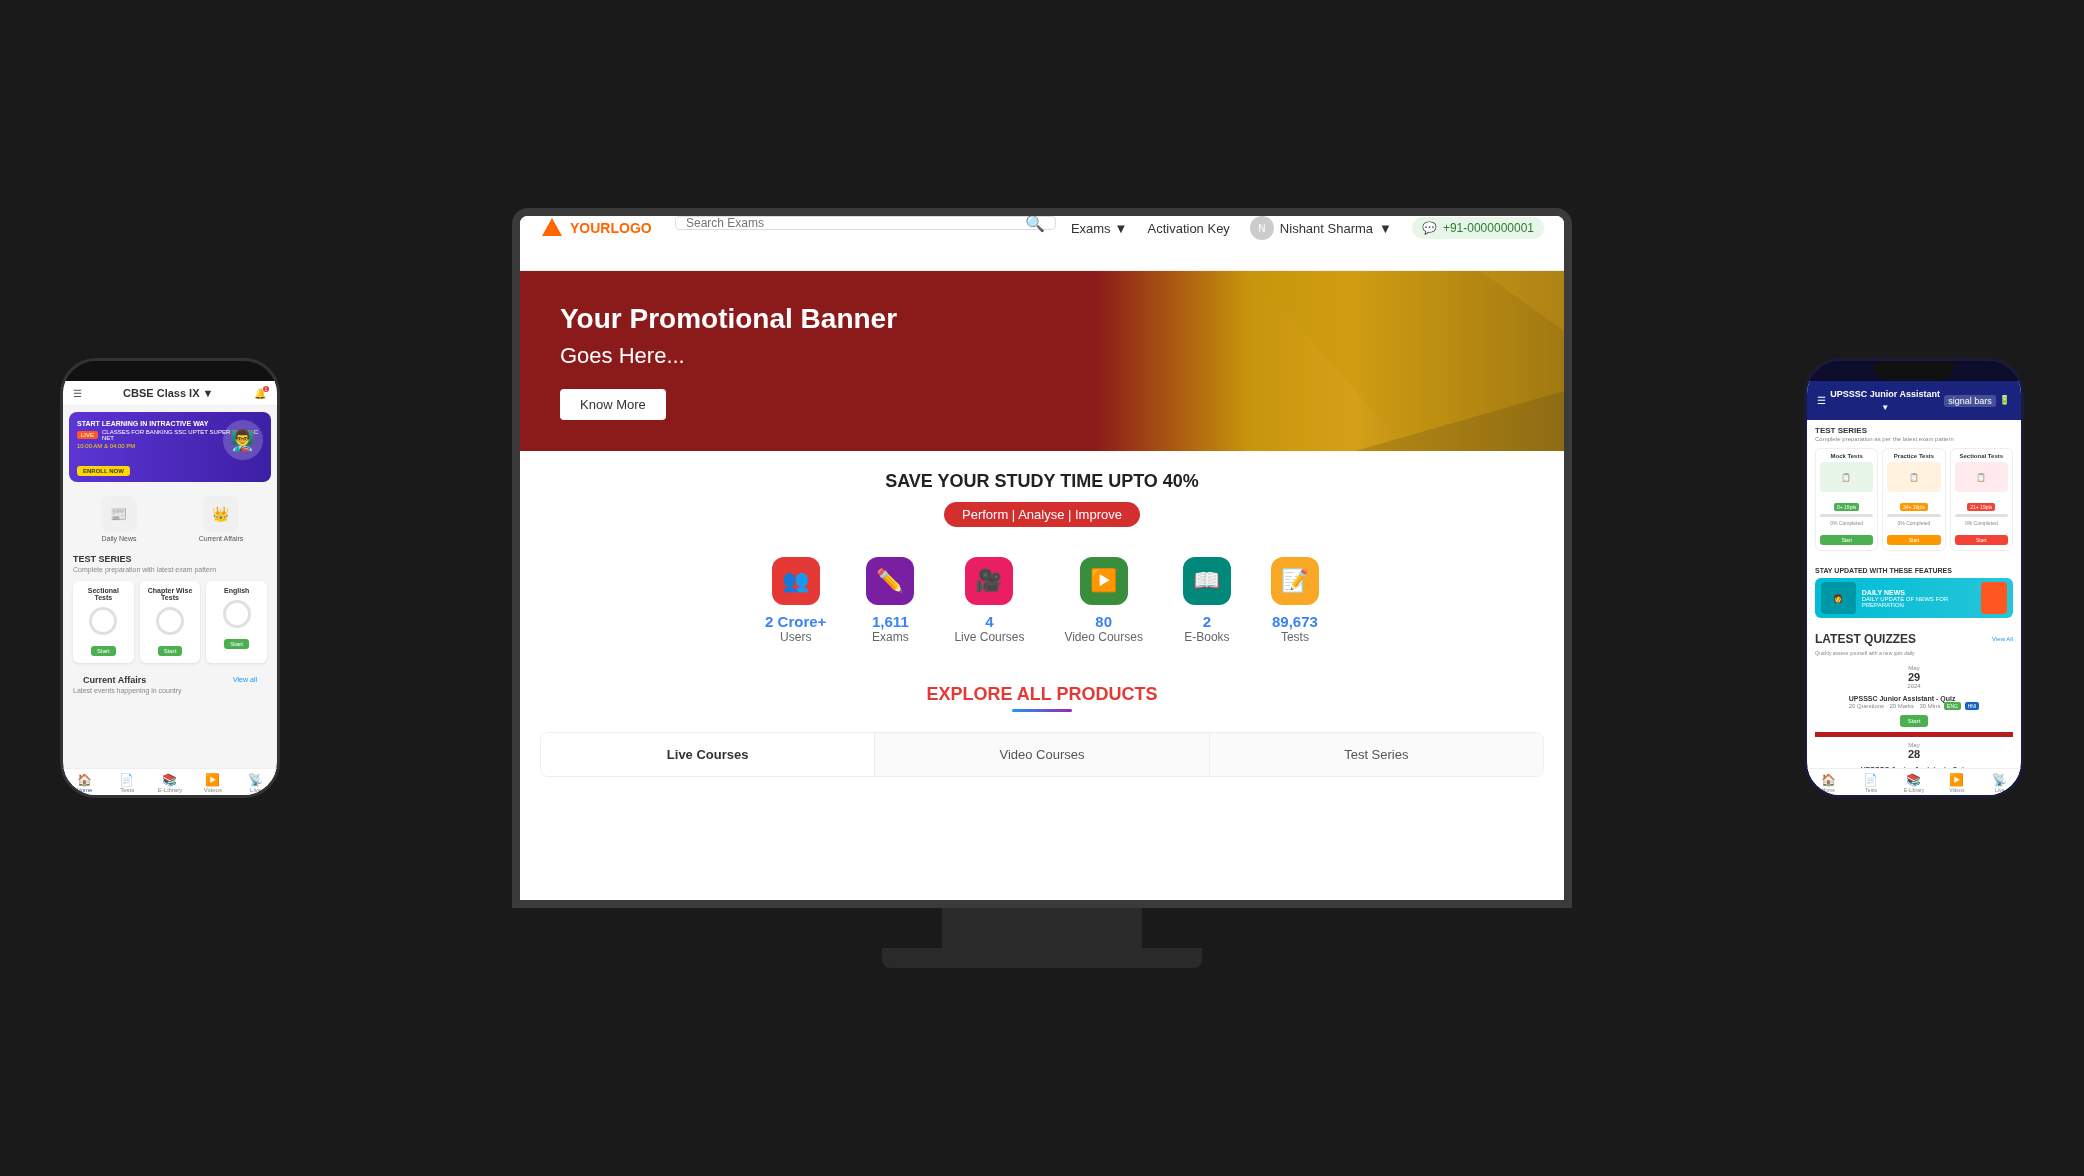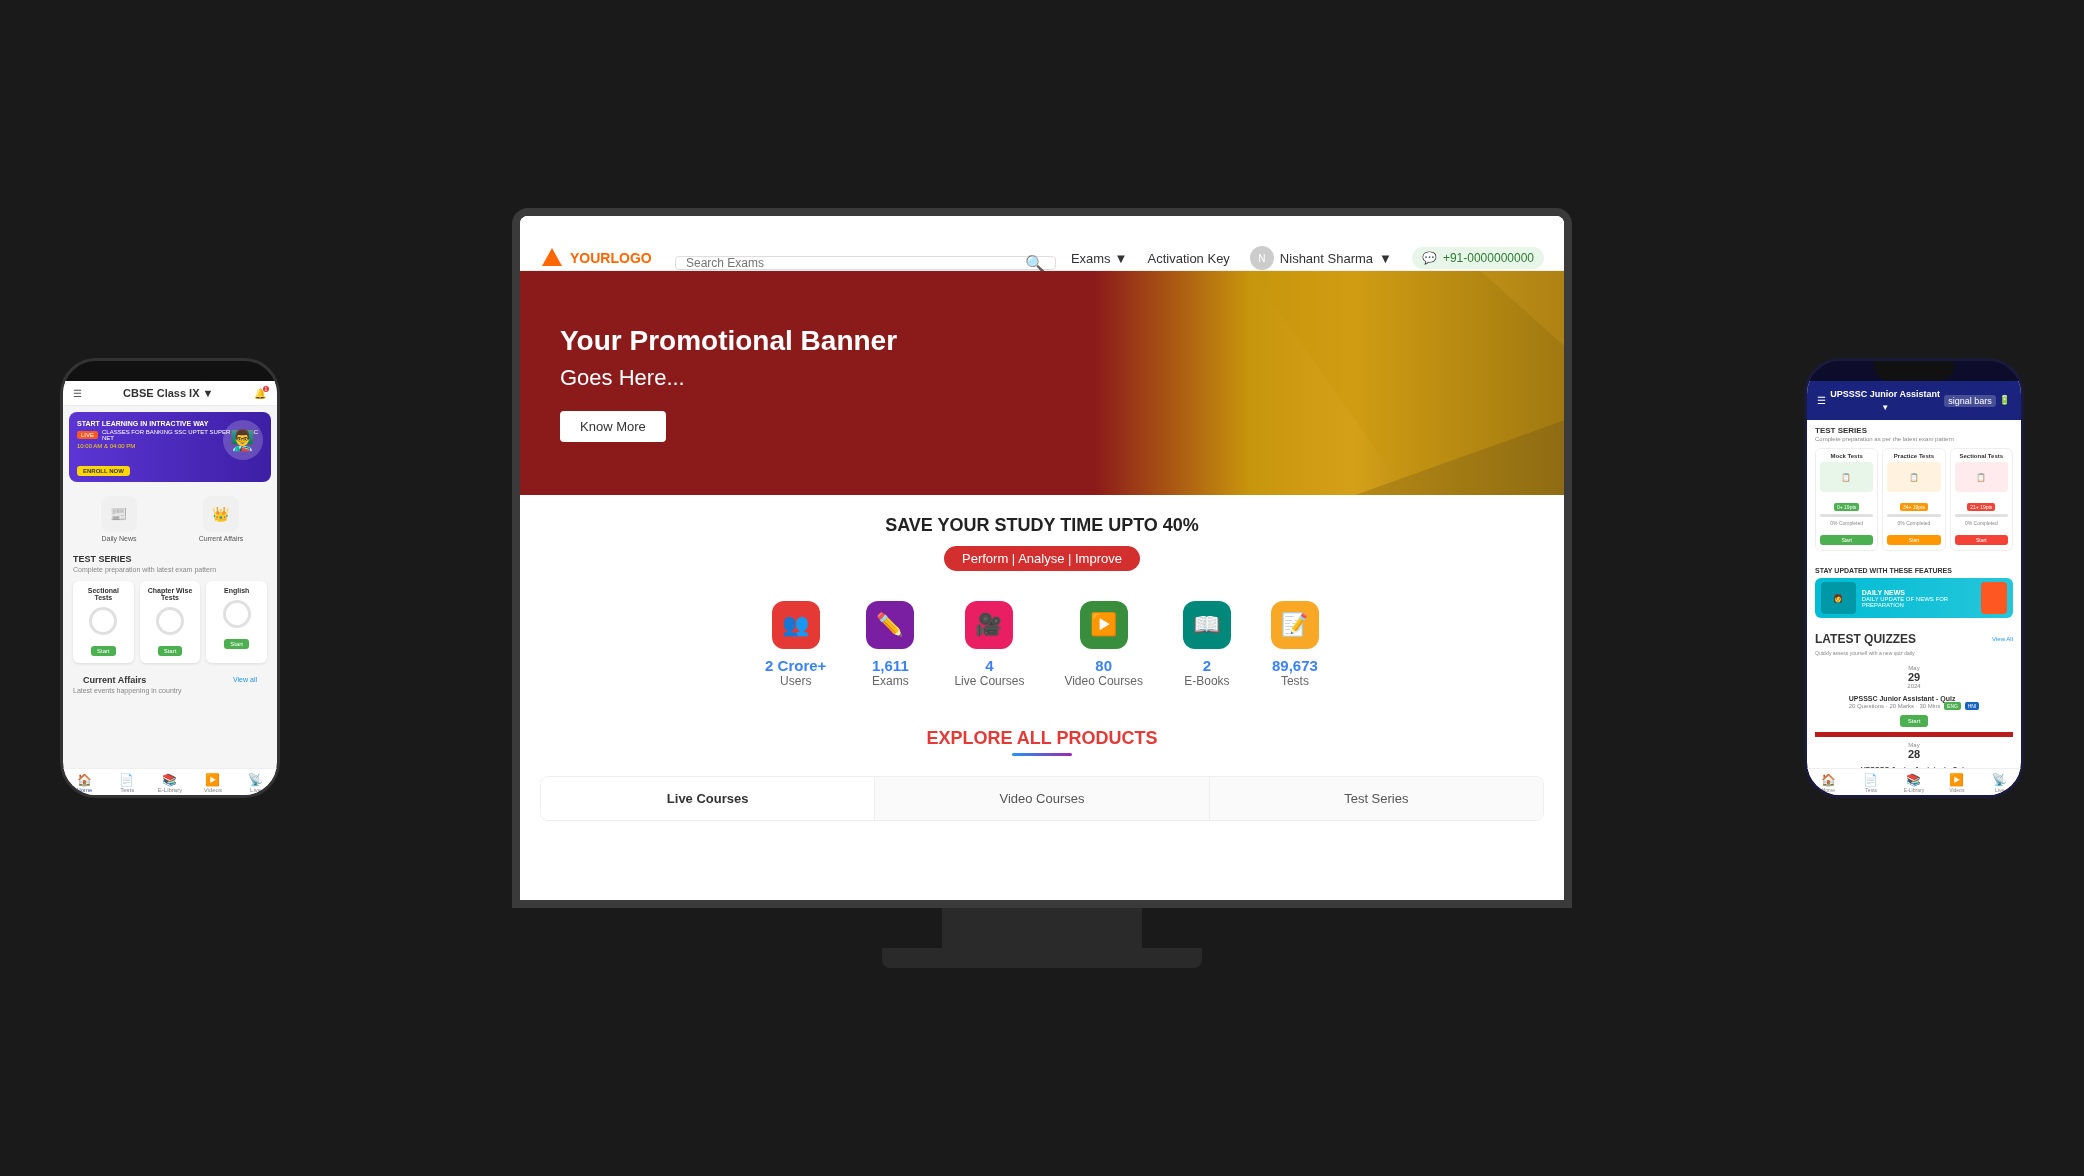--- a/index.html
+++ b/index.html
@@ -57,21 +57,21 @@
     .website {
       width: 100%;
       height: 100%;
       background: #fff;
       overflow: hidden;
     }
 
     
     .navbar {
       display: flex;
-      align-items: flex-end;
+      align-items: flex-start;
       padding: 0 20px;
       height: 55px;
       background: #fff;
       border-bottom: 1px solid #eee;
       gap: 15px;
     }
     .logo-area {
       display: flex;
       align-items: center;
       gap: 6px;
@@ -127,21 +127,21 @@
       background: #e8f5e9;
       border-radius: 20px;
       padding: 4px 10px;
       color: #2e7d32;
       font-size: 12px;
     }
 
     
     .banner {
       width: 100%;
-      height: 224px;
+      height: 180px;
       background: linear-gradient(to right, #8b1a1a 0%, #8b1a1a 55%, #c8960c 70%, #d4a017 80%, #8b6914 100%);
       position: relative;
       display: flex;
       align-items: center;
       padding: 30px 40px;
       overflow: hidden;
     }
     .banner-content {
       color: #fff;
       z-index: 2;
@@ -678,21 +678,21 @@
               <span>▼</span>
             </div>
             <div class="activation-key">Activation Key</div>
             <div class="user-info">
               <div class="user-avatar">N</div>
               <span>Nishant Sharma</span>
               <span>▼</span>
             </div>
             <div class="phone-badge">
               <span>💬</span>
-              <span>+91-0000000000</span>
+              <span>+91-0000000001</span>
             </div>
           </div>
         </nav>
 
         <div class="banner">
           <div class="banner-content">
             <div class="banner-title">Your Promotional Banner</div>
             <div class="banner-subtitle">Goes Here...</div>
             <button class="know-more-btn">Know More</button>
           </div>

